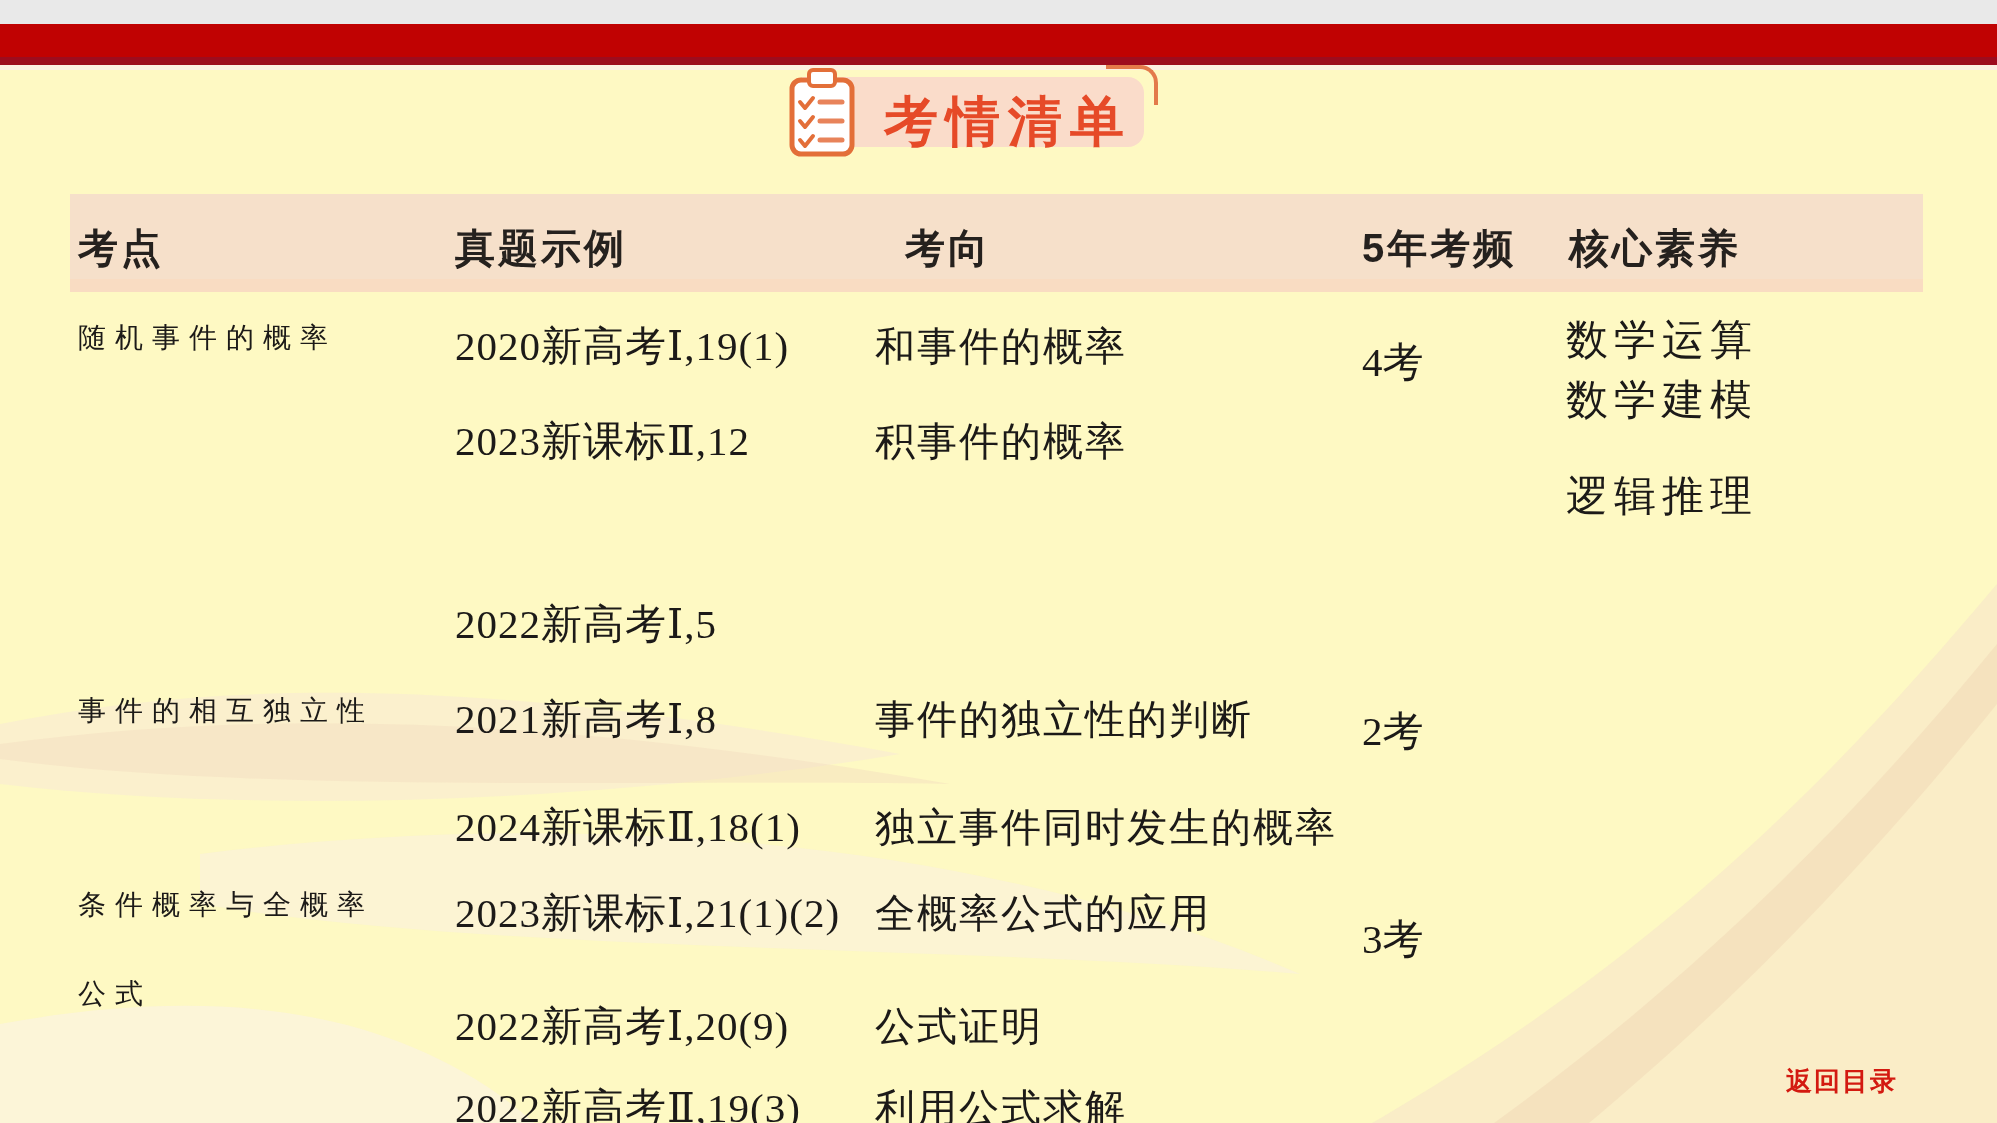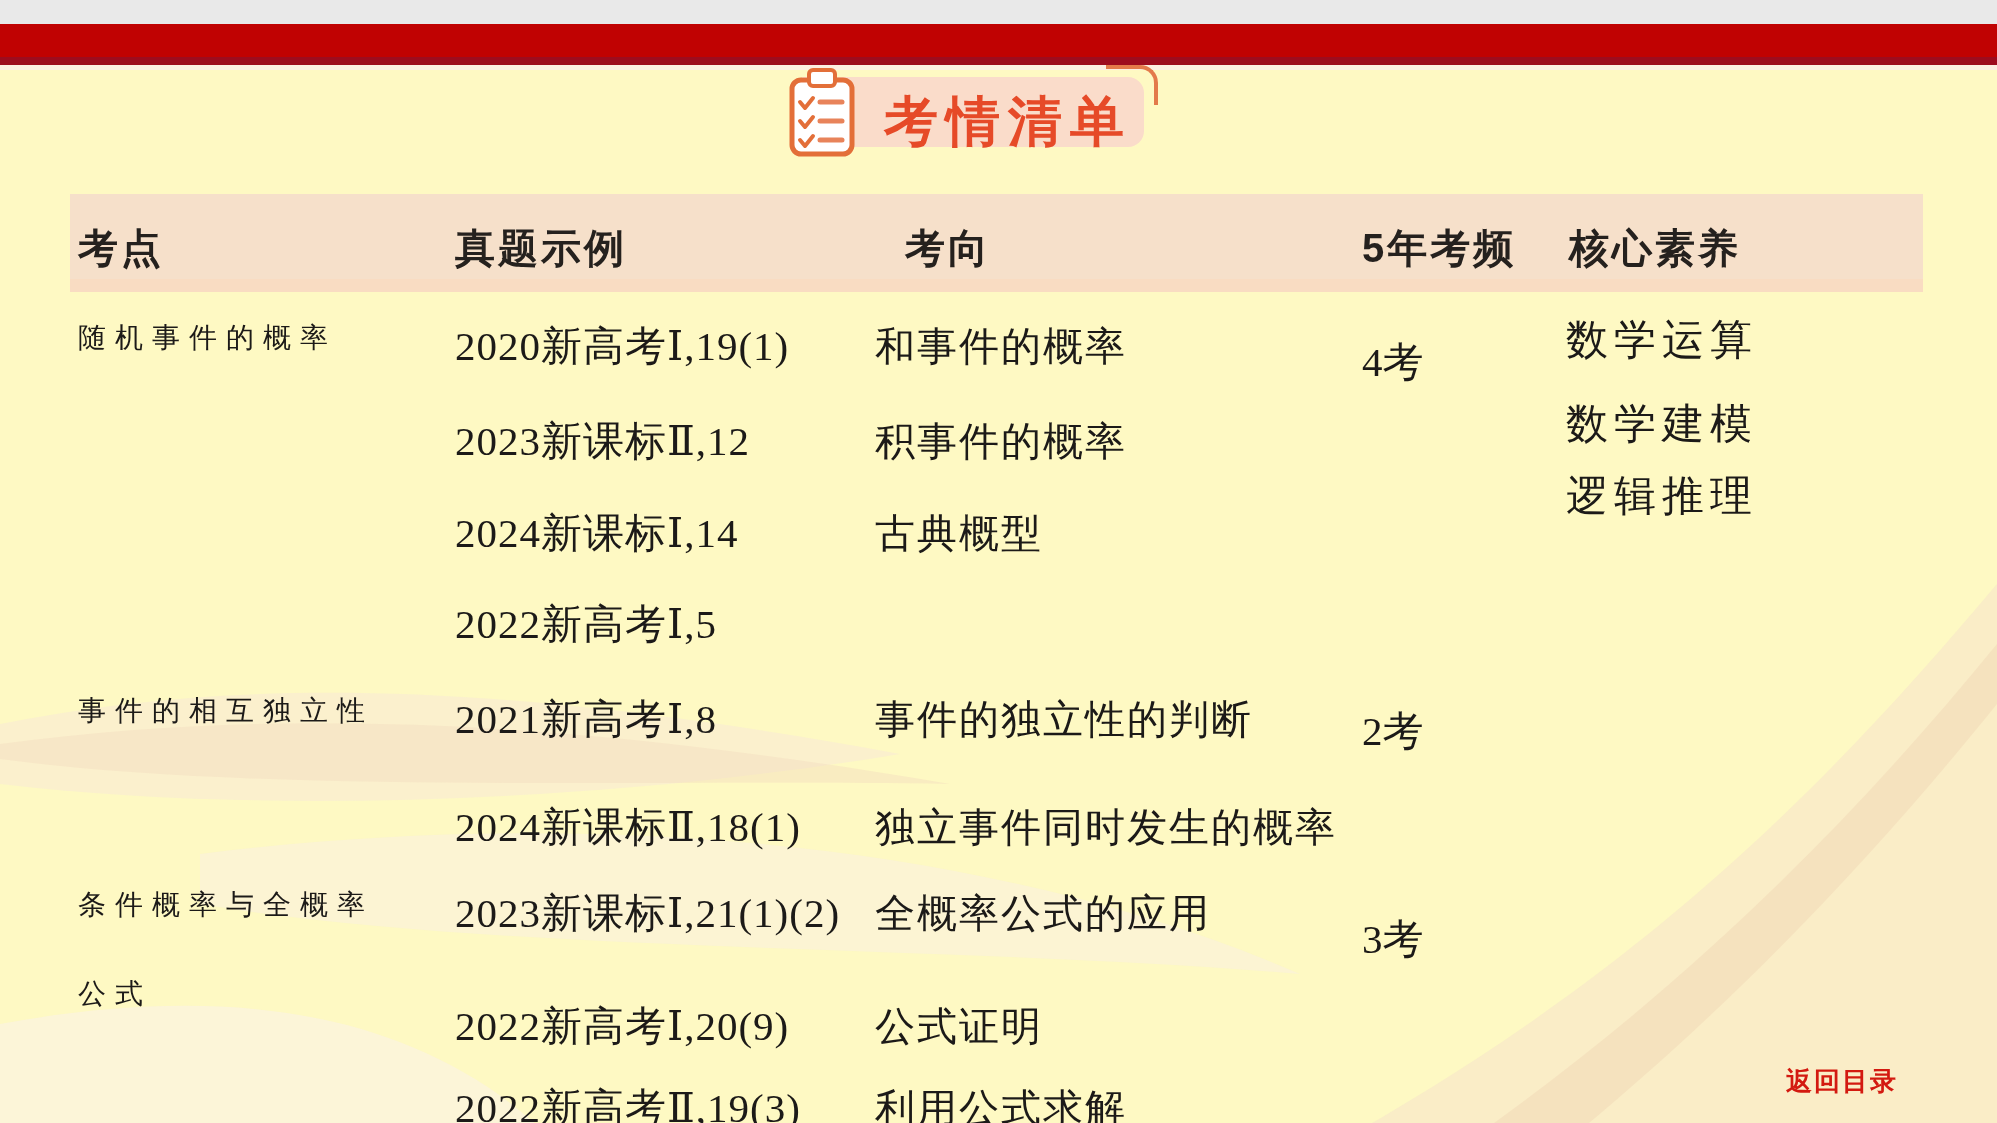--- a/index.html
+++ b/index.html
@@ -63,21 +63,21 @@
   .row-1{top:295px}.row-2{top:390px}.row-3{top:482px}.row-4{top:573px}
   .row-5{top:668px}.row-6{top:776px}.row-7{top:862px}.row-8{top:975px}.row-9{top:1057px}
   .row-1 .freq{top:16px}
   .row-5 .freq{top:12px}
   .row-7 .freq{top:26px}
   .row-8 .point{top:-24px}
   
   .competency{
     position:absolute;left:1566px;font-size:42px;letter-spacing:6px;white-space:nowrap;
   }
-  .comp-1{top:288px}.comp-2{top:372px}.comp-3{top:444px}
+  .comp-1{top:288px}.comp-2{top:348px}.comp-3{top:444px}
   
   .back-link{
     position:absolute;left:1786px;top:1040px;
     font-family:"Liberation Sans","DejaVu Sans",sans-serif;
     font-size:26px;font-weight:bold;color:#d31a10;letter-spacing:2px;
     cursor:pointer;white-space:nowrap;
   }
 </style>
 </head>
 <body>
@@ -121,24 +121,20 @@
   <div class="row row-1">
     <span class="cell point">随机事件的概率</span>
     <span class="cell example">2020新高考Ⅰ,19(1)</span>
     <span class="cell direction">和事件的概率</span>
     <span class="cell freq">4考</span>
   </div>
   <div class="row row-2">
     <span class="cell example">2023新课标Ⅱ,12</span>
     <span class="cell direction">积事件的概率</span>
   </div>
-  <div class="row row-3">
-    <span class="cell example">2024新课标Ⅰ,14</span>
-    <span class="cell direction">古典概型</span>
-  </div>
   <div class="row row-4">
     <span class="cell example">2022新高考Ⅰ,5</span>
   </div>
   <div class="row row-5">
     <span class="cell point">事件的相互独立性</span>
     <span class="cell example">2021新高考Ⅰ,8</span>
     <span class="cell direction">事件的独立性的判断</span>
     <span class="cell freq">2考</span>
   </div>
   <div class="row row-6">

